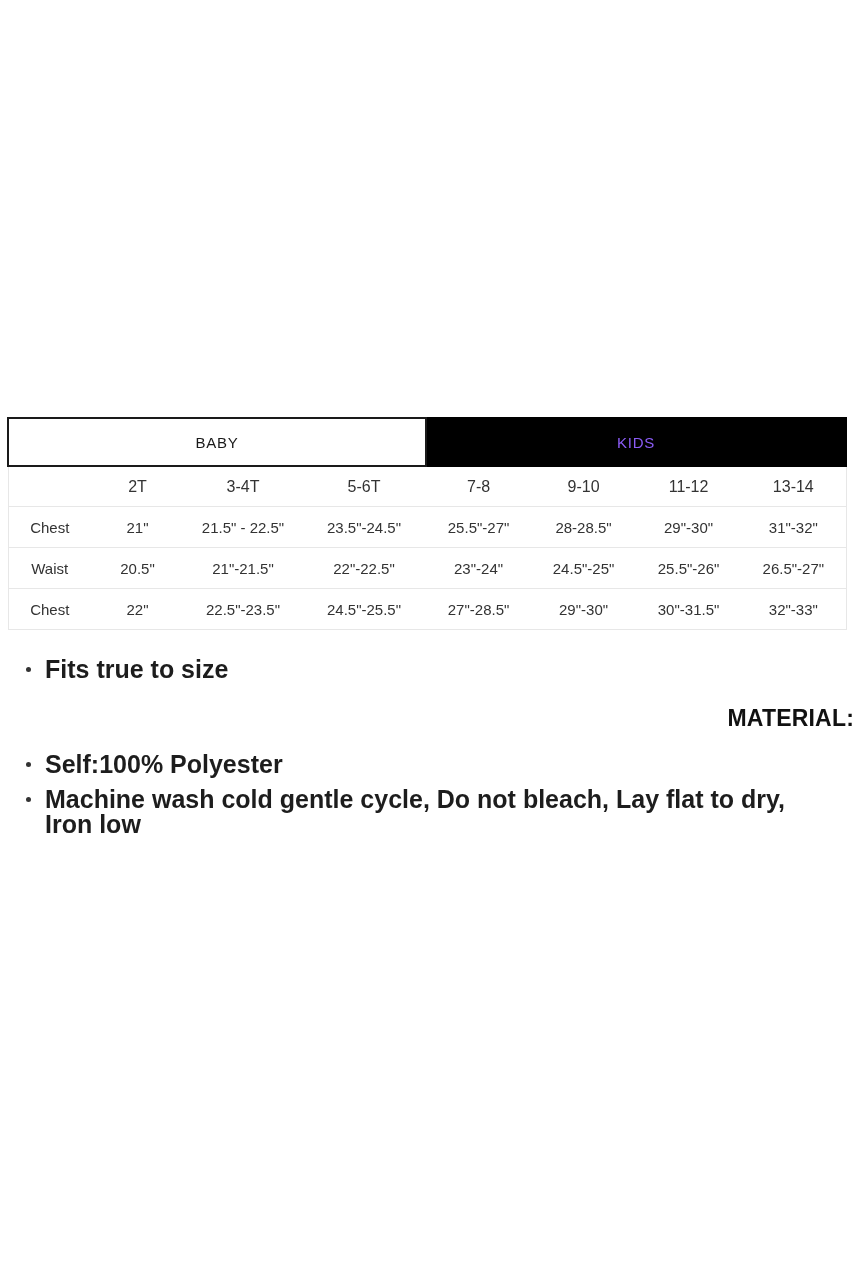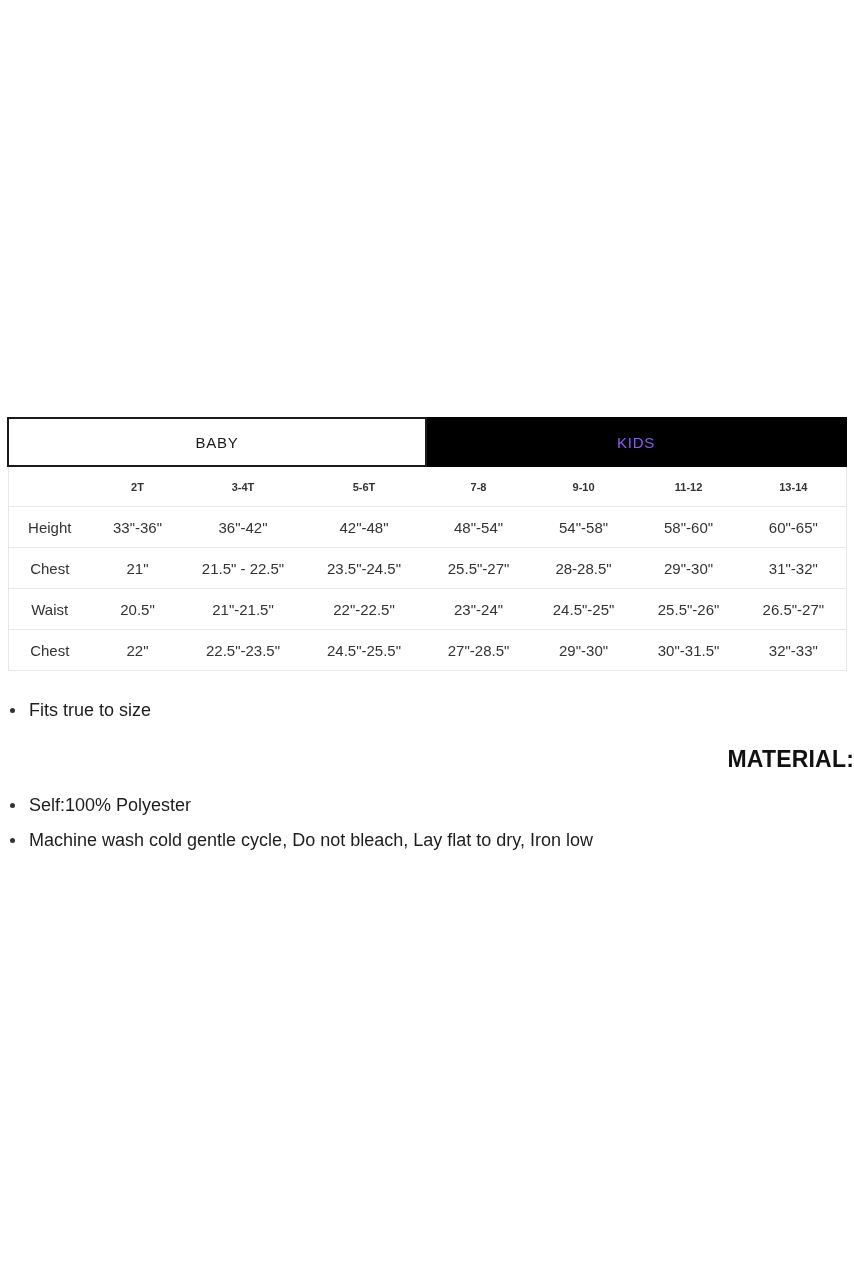--- a/index.html
+++ b/index.html
@@ -42,39 +42,39 @@
     border: 2px solid var(--baby-header-border, #1a1a1a);
     color: #1a1a1a;
   }
   th.kids-header {
     background: var(--kids-header-bg, #000000);
     border: 2px solid var(--kids-header-bg, #000000);
     color: #8b5cf6;
   }
   tr.sizes-row th {
     height: 39px;
-    font-size: 11px;
-    font-weight: bold;
+    font-size: 16px;
   }
   tr.sizes-row th:first-child { border-left: 1px solid var(--row-divider, #e7e7e7); }
   tr.sizes-row th:last-child  { border-right: 1px solid var(--row-divider, #e7e7e7); }
   tbody td {
     height: 40px;
     border-top: 1px solid var(--row-divider, #e7e7e7);
   }
   tbody td:first-child { border-left: 1px solid var(--row-divider, #e7e7e7); }
   tbody td:last-child  { border-right: 1px solid var(--row-divider, #e7e7e7); }
   tbody tr:last-child td { border-bottom: 1px solid var(--row-divider, #e7e7e7); }
   
   .notes-list {
     list-style: none;
-    margin: 0;
+    margin: 16px;
     padding: 0;
     color: var(--body-text, #1d1d1d);
-    font-size: 18px;
+    font-size: 25px;
+    font-weight: bold;
   }
   .notes-list.fit-list { margin-top: 27px; }
   .notes-list.material-list { margin-top: 20px; }
   .notes-list li {
     position: relative;
     padding-left: 29px;
     line-height: 25px;
   }
   .notes-list li + li { margin-top: 10px; }
   .bullet-dot {
@@ -122,30 +122,20 @@
         <th>3-4T</th>
         <th>5-6T</th>
         <th>7-8</th>
         <th>9-10</th>
         <th>11-12</th>
         <th>13-14</th>
       </tr>
     </thead>
     <tbody>
       <tr>
-        <td>Height</td>
-        <td>33"-36"</td>
-        <td>36"-42"</td>
-        <td>42"-48"</td>
-        <td>48"-54"</td>
-        <td>54"-58"</td>
-        <td>58"-60"</td>
-        <td>60"-65"</td>
-      </tr>
-      <tr>
         <td>Chest</td>
         <td>21"</td>
         <td>21.5" - 22.5"</td>
         <td>23.5"-24.5"</td>
         <td>25.5"-27"</td>
         <td>28-28.5"</td>
         <td>29"-30"</td>
         <td>31"-32"</td>
       </tr>
       <tr>

